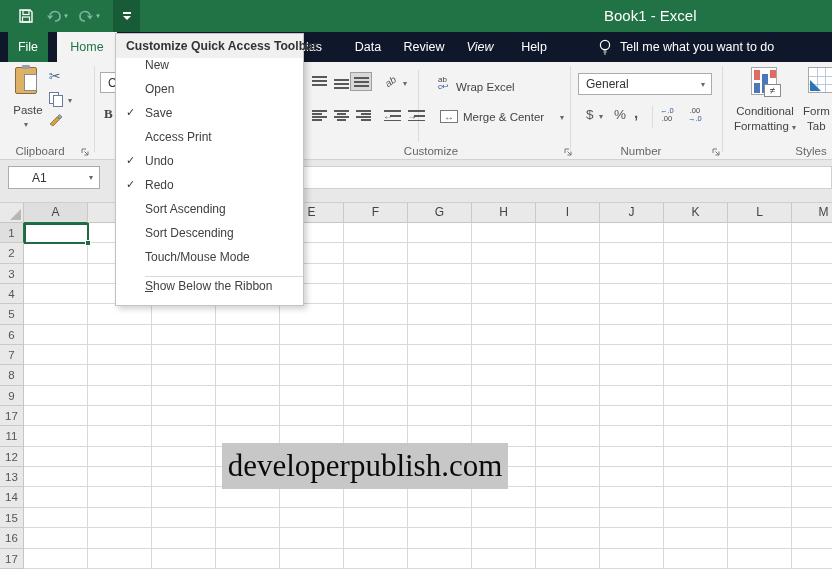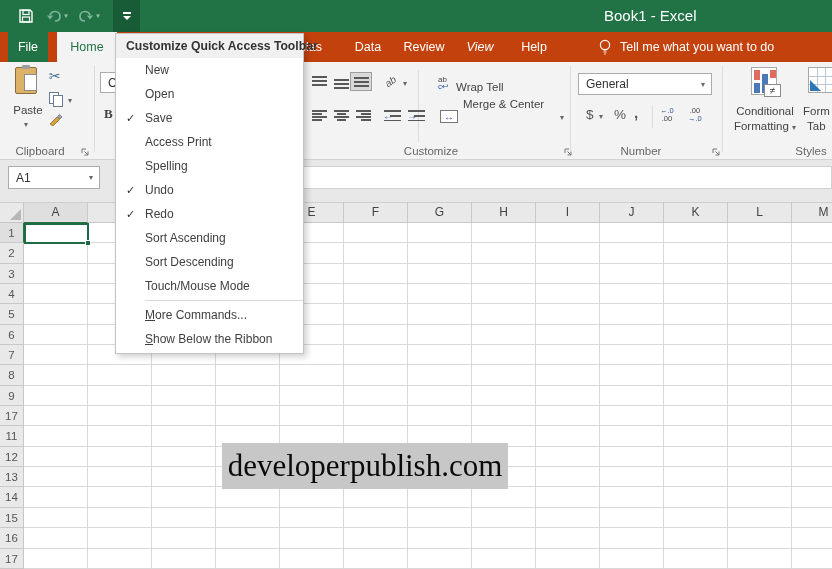--- a/index.html
+++ b/index.html
@@ -15,21 +15,21 @@
   .qat-undo{left:44px;width:26px}
   .qat-redo{left:76px;width:26px}
   .qat-cust{left:113px;width:27px;background:#185c37}
   .qat-arrow{font-size:7px;color:#9cc5b1;margin-left:2px}
   .cust-icon{display:flex;flex-direction:column;align-items:center;gap:2px}
   .cust-icon .bar{width:8px;height:2px;background:#fff}
   .cust-icon .tri{width:0;height:0;border-left:4px solid transparent;border-right:4px solid transparent;border-top:4px solid #fff}
   .win-title{position:absolute;left:604px;top:0;height:32px;line-height:32px;color:#fff;font-size:15px;white-space:pre}
 
   
-  .tabrow{position:absolute;top:32px;left:0;width:832px;height:30px;background:#c2410c}
+  .tabrow{position:absolute;top:32px;left:0;width:832px;height:30px;background:#0f172a}
   .tab{position:absolute;top:0;height:30px;line-height:30px;text-align:center;color:#fff;font-size:12.5px;cursor:default}
   .tab.active{background:#f3f3f3;color:#217346}
   .tab.file{background:#217346;color:#fff}
   .tellme{position:absolute;left:598px;top:0;height:30px;line-height:30px;color:#fff;font-size:12.5px;display:flex;align-items:center;gap:8px}
 
   
   .ribbon{position:absolute;top:62px;left:0;width:832px;height:98px;background:#f3f3f3;border-bottom:1px solid #d2d2d2}
   .gsep{position:absolute;top:4px;height:86px;width:1px;background:#dcdcdc}
   .isep{position:absolute;width:1px;background:#dcdcdc}
   .glabel{position:absolute;top:83px;height:14px;font-size:11.5px;color:#666;text-align:center}
@@ -71,21 +71,21 @@
   .cfic .b4{position:absolute;left:18px;top:2px;width:6px;height:8px;background:#e06b5f}
   .neq{position:absolute;width:17px;height:13px;background:#fff;border:1px solid #8a8a8a;text-align:center;line-height:12px;font-size:10px;color:#333}
   .ftic{position:absolute;width:26px;height:26px;background:#fff;border:1px solid #a7a7a7;
         background-image:linear-gradient(#b9c8dd,#b9c8dd),linear-gradient(#b9c8dd,#b9c8dd),linear-gradient(#b9c8dd,#b9c8dd),linear-gradient(#b9c8dd,#b9c8dd);
         background-size:100% 1px,100% 1px,1px 100%,1px 100%;background-position:0 8px,0 16px,8px 0,16px 0;background-repeat:no-repeat}
   .ftic .tri{position:absolute;left:1px;bottom:1px;width:0;height:0;border-left:11px solid #2e75b6;border-top:11px solid transparent}
 
   
   .frow{position:absolute;top:160px;left:0;width:832px;height:43px;background:#e8e8e8;border-bottom:1px solid #cfcfcf}
   .namebox{position:absolute;left:8px;top:6px;width:92px;height:23px;background:#fff;border:1px solid #ababab;display:flex;align-items:center}
-  .namebox .nv{flex:1;padding-left:7px;color:#333}
+  .namebox .nv{flex:1;padding-left:23px;color:#333}
   .fxbar{position:absolute;left:118px;top:6px;width:714px;height:23px;background:#fff;border:1px solid #d0d0d0}
 
   
   .sheet{position:absolute;top:203px;left:0;width:832px;height:366px;background:#fff;overflow:hidden}
   .colhead{position:absolute;top:0;left:0;height:20px;display:flex}
   .corner{width:24px;height:20px;background:#e9e9e9;border-right:1px solid #c6c6c6;border-bottom:1px solid #c6c6c6;position:relative}
   .corner .tri{position:absolute;right:2px;bottom:2px;width:0;height:0;border-bottom:11px solid #b7b7b7;border-left:11px solid transparent}
   .ch{width:64px;height:20px;background:#e9e9e9;border-right:1px solid #c9c9c9;border-bottom:1px solid #c6c6c6;text-align:center;line-height:19px;color:#444;font-size:12px}
   .ch.selh{background:#dfdfdf;border-bottom:1px solid #217346}
   .rows{position:absolute;top:20px;left:0}
@@ -98,21 +98,21 @@
 
   
   .watermark{position:absolute;left:222px;top:443px;width:286px;height:46px;background:#c7c7c7;z-index:20;
              display:flex;align-items:center;justify-content:center;
              font-family:"Liberation Serif","DejaVu Serif",serif;font-size:31px;color:#0a0a0a}
 
   
   .menu{position:absolute;left:115px;top:33px;width:189px;z-index:100;background:#fff;border:1px solid #c3c3c3;
         box-shadow:3px 3px 6px rgba(0,0,0,0.18);padding-bottom:2px}
   .mhead{height:24px;line-height:24px;background:#f0f0f0;padding-left:10px;font-weight:bold;font-size:12.2px;color:#333;white-space:nowrap}
-  .mitem{height:24px;display:flex;align-items:center;color:#404040;font-size:12px;cursor:default}
+  .mitem{height:24px;display:flex;align-items:flex-start;color:#404040;font-size:12px;cursor:default}
   .mitem .chk{width:29px;text-align:center;font-size:11px;color:#333}
   .mitem .mlbl{display:block;white-space:nowrap}
   .mitem.uf .mlbl::first-letter{text-decoration:underline}
   .msep{height:1px;background:#d9d9d9;margin:2px 0 2px 29px}
 </style>
 </head>
 <body>
 
 <div class="app">
 
@@ -203,32 +203,32 @@
 
     <div class="al v-top" style="left:312px;top:14px"></div>
     <div class="al v-top" style="left:334px;top:17px"></div>
     <div class="selbox" style="left:350px;top:10px;width:22px;height:19px">
       <div class="al v-top" style="left:3px;top:4px;position:absolute"></div>
     </div>
     <div class="orient" style="left:385px;top:14px">ab</div>
     <div class="ric dd" style="left:403px;top:17px">▾</div>
     <div class="isep" style="left:418px;top:8px;height:72px"></div>
     <div class="wrapic" style="left:438px;top:14px">ab<br><span class="blue">c↩</span></div>
-    <div class="rtext" style="left:456px;top:19px">Wrap Tell</div>
+    <div class="rtext" style="left:456px;top:19px">Wrap Excel</div>
     <div class="al h-left" style="left:312px;top:48px"></div>
     <div class="al h-center" style="left:334px;top:48px"></div>
     <div class="al h-right" style="left:356px;top:48px"></div>
     <div class="ind" style="left:384px;top:48px">
         <span class="ar">←</span>
       </div>
     <div class="ind" style="left:408px;top:48px">
         <span class="ar">→</span>
       </div>
     <div class="mergeic" style="left:440px;top:48px">↔</div>
-    <div class="rtext" style="left:463px;top:36px">Merge &amp; Center</div>
+    <div class="rtext" style="left:463px;top:49px">Merge &amp; Center</div>
     <div class="ric dd" style="left:560px;top:51px">▾</div>
     <div class="glabel" style="left:395px;width:72px">Customize</div>
     <div class="gsep" style="left:570px"></div>
 
     <div class="combo" style="left:578px;top:11px;width:134px;height:22px">
       <span class="cv">General</span>
       <span class="ca">▾</span>
     </div>
     <div class="rtext" style="left:586px;top:45px;font-size:13.5px;color:#555">$</div>
     <div class="ric dd" style="left:599px;top:50px">▾</div>
@@ -589,24 +589,20 @@
         </div>
         <div class="mitem">
           <span class="chk">✓</span>
           <span class="mlbl">Save</span>
         </div>
         <div class="mitem">
           <span class="chk"></span>
           <span class="mlbl">Access Print</span>
         </div>
         <div class="mitem">
-          <span class="chk"></span>
-          <span class="mlbl">Spelling</span>
-        </div>
-        <div class="mitem">
           <span class="chk">✓</span>
           <span class="mlbl">Undo</span>
         </div>
         <div class="mitem">
           <span class="chk">✓</span>
           <span class="mlbl">Redo</span>
         </div>
         <div class="mitem">
           <span class="chk"></span>
           <span class="mlbl">Sort Ascending</span>
@@ -615,22 +611,18 @@
           <span class="chk"></span>
           <span class="mlbl">Sort Descending</span>
         </div>
         <div class="mitem">
           <span class="chk"></span>
           <span class="mlbl">Touch/Mouse Mode</span>
         </div>
         <div class="msep"></div>
         <div class="mitem uf">
           <span class="chk"></span>
-          <span class="mlbl">More Commands...</span>
-        </div>
-        <div class="mitem uf">
-          <span class="chk"></span>
           <span class="mlbl">Show Below the Ribbon</span>
         </div>
       </div>
   </div>
 
 </div>
 
 </body></html>

